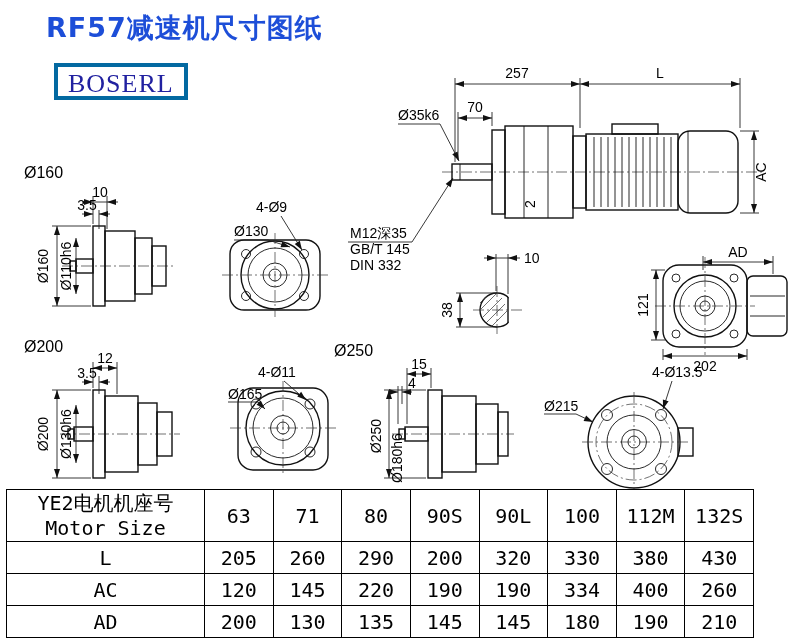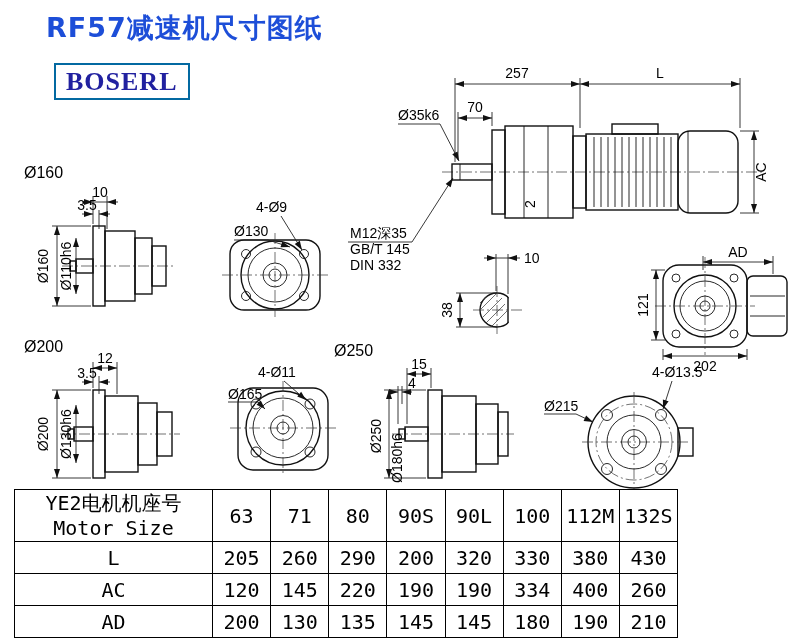--- a/index.html
+++ b/index.html
@@ -1,34 +1,34 @@
 <!DOCTYPE html>
 <html><head>
 <meta charset="utf-8">
 <style>
   *{margin:0;padding:0;box-sizing:border-box}
   html,body{background:#ffffff}
   body{width:800px;height:641px;overflow:hidden;font-family:"Liberation Sans",sans-serif}
   .canvas{position:relative;width:800px;height:641px;background:#fff}
   .title{position:absolute;left:46px;top:10px;font-size:27px;font-weight:bold;color:#1d4ed8;
          letter-spacing:1px;font-family:"DejaVu Sans",sans-serif;white-space:nowrap}
-  .logo{position:absolute;left:54px;top:63px;border:2px solid #0369a1;color:#2121a0;
-        font-family:"Liberation Serif",serif;font-size:26px;font-weight:bold;
+  .logo{position:absolute;left:54px;top:63px;border:4px solid #0369a1;color:#2121a0;
+        font-family:"Liberation Serif",serif;font-size:26px;font-weight:normal;
         padding:0 10px;height:37px;line-height:33px;letter-spacing:1px;background:#fff}
   svg.drawing{position:absolute;left:0;top:0}
   .out{fill:none;stroke:#111;stroke-width:1.4}
   .thin{fill:none;stroke:#111;stroke-width:0.9}
   .dim{fill:none;stroke:#222;stroke-width:0.9}
   .cl{fill:none;stroke:#333;stroke-width:0.7;stroke-dasharray:11 3 2 3}
   .hatch{stroke:#333;stroke-width:0.7}
   .wh{fill:#fff;stroke:none}
   text.dm{font-family:"Liberation Sans",sans-serif;font-size:14px;fill:#000}
   text.nt{font-family:"Liberation Sans",sans-serif;font-size:14px;fill:#000}
   text.lb{font-family:"Liberation Sans",sans-serif;font-size:16px;fill:#000}
-  .dims-table{position:absolute;left:14px;top:489px;width:664px;border-collapse:collapse;
+  .dims-table{position:absolute;left:6px;top:489px;width:748px;border-collapse:collapse;
               table-layout:fixed;font-family:"DejaVu Sans Mono","DejaVu Sans",monospace;background:#fff}
   .dims-table td{border:1.5px solid #000;text-align:center;vertical-align:middle;
                  font-size:20px;color:#000;height:32px;overflow:hidden}
   .dims-table tr.hdr td{height:52px}
   .hcn,.hen{font-size:20px;line-height:1.22;white-space:nowrap}
 </style>
 </head>
 <body>
 
 <div class="canvas">

